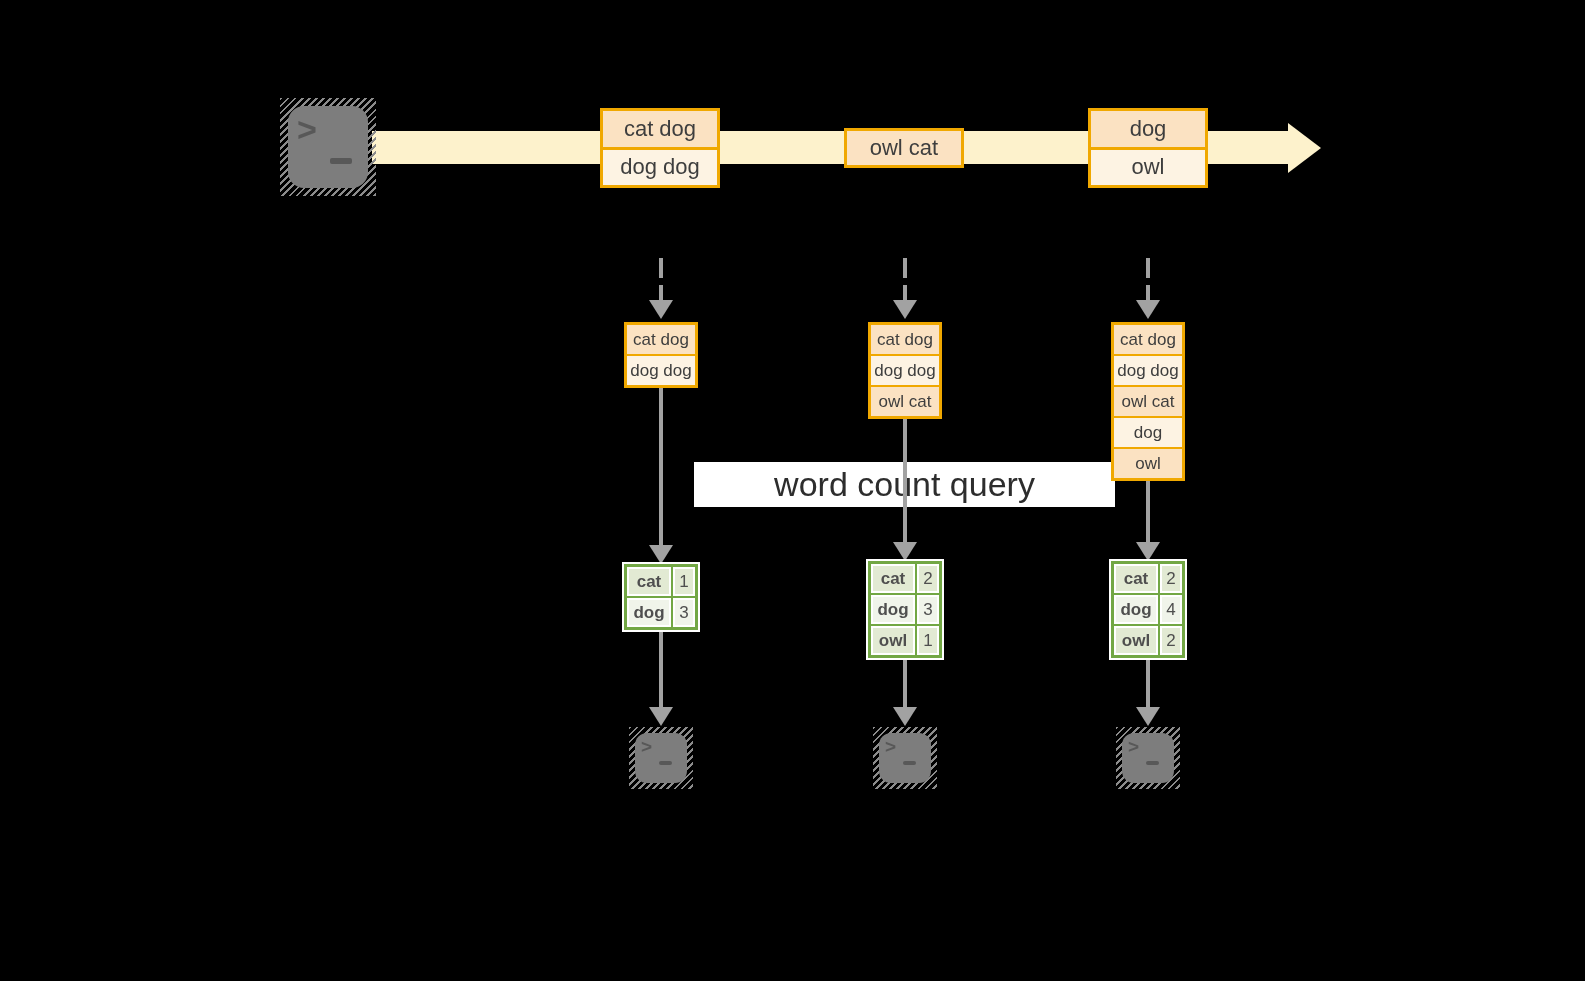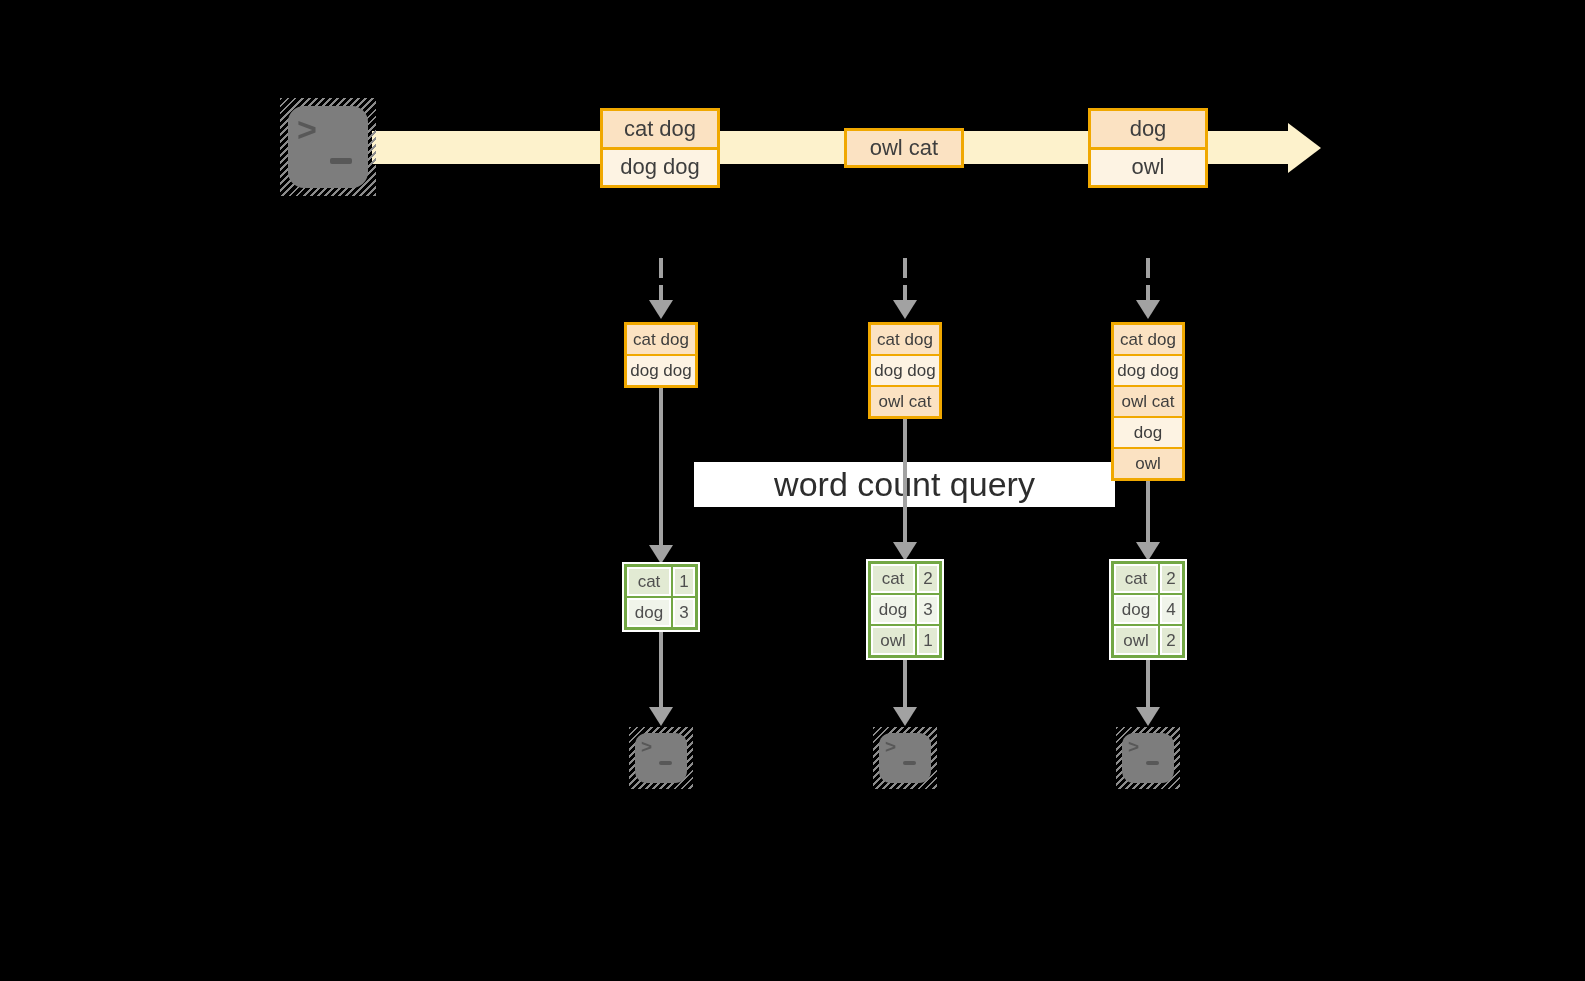--- a/index.html
+++ b/index.html
@@ -37,21 +37,21 @@
   .arrow-head{width:0;height:0;border-left:12px solid transparent;border-right:12px solid transparent;border-top:19px solid var(--arrow-gray,#a2a2a2);}
 
   
   .banner{background:var(--banner-bg,#fff);color:var(--banner-text,#2d2d2d);font-size:34px;display:flex;align-items:center;justify-content:center;}
 
   
   .gtable{border:3px solid var(--green-border,#72a744);box-shadow:0 0 0 2px #ffffff;box-sizing:border-box;display:flex;flex-direction:column;background:var(--green-border,#72a744);}
   .grow{display:flex;height:29px;}
   .grow + .grow{border-top:2px solid var(--green-border,#72a744);}
   .gcell{box-shadow:inset 0 0 0 2px #ffffff;display:flex;align-items:center;justify-content:center;color:#4f4f4f;font-size:17px;}
-  .gword{width:44px;}
+  .gword{width:44px;font-weight:bold;}
   .gcount{flex:1;border-left:2px solid var(--green-border,#72a744);}
   .g-odd{background:var(--green-fill,#e2ead3);}
   .g-even{background:var(--green-fill-alt,#f0f4ea);}
 </style>
 </head>
 <body>
 
 <div class="canvas">
 
   <div class="abs band z1" style="left:372px;top:131px;width:916px;height:33px;"></div>

